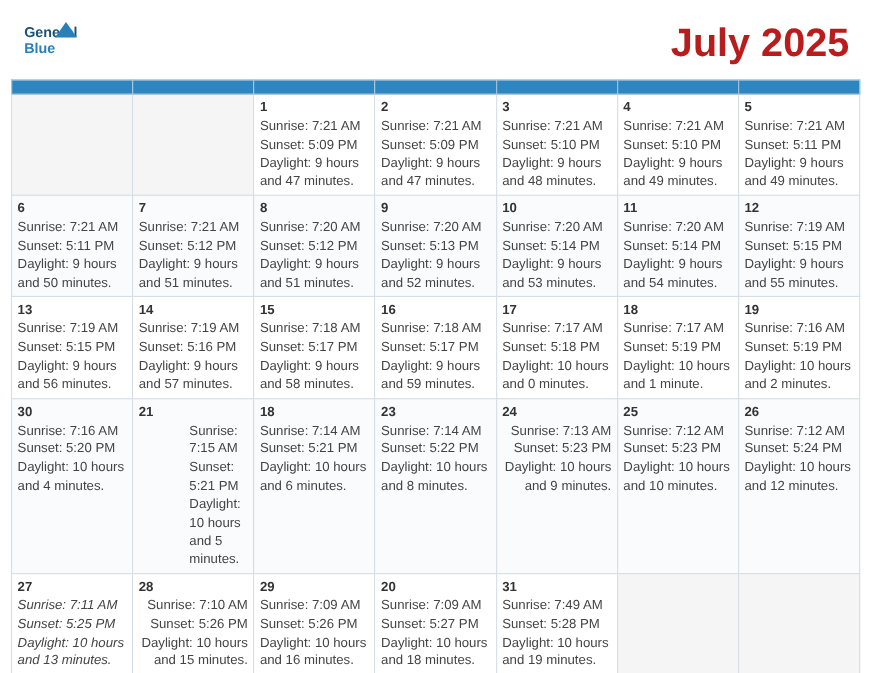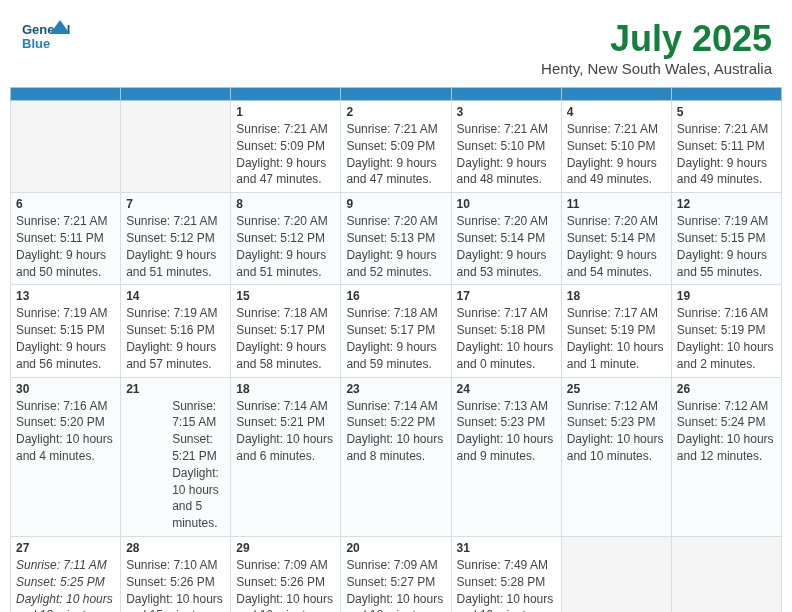--- a/index.html
+++ b/index.html
@@ -22,21 +22,21 @@
       font-size: 18px;
       font-weight: bold;
       color: #1a5276;
     }
     .title-block {
       text-align: right;
     }
     .title-block h1 {
       font-size: 36px;
       font-weight: bold;
-      color: #15803d;
+      color: #b91c1c;
     }
     .title-block h2 {
       font-size: 15px;
       font-weight: normal;
       color: #444;
     }
     .calendar {
       width: 100%;
       border-collapse: collapse;
       margin-top: 6px;
@@ -84,21 +84,20 @@
 <div class="header">
   <div class="logo">
   <svg width="50" height="44" viewBox="0 0 50 44">
     <text x="2" y="16" font-size="13" fill="#1a5276" font-weight="bold" font-family="Arial">General</text>
     <text x="2" y="30" font-size="13" fill="#2980b9" font-weight="bold" font-family="Arial">Blue</text>
     <polygon points="40,2 50,16 30,16" fill="#2980b9"></polygon>
   </svg>
 </div>
   <div class="title-block">
     <h1>July 2025</h1>
-    <h2>Henty, New South Wales, Australia</h2>
   </div>
 </div>
 
 <table class="calendar">
   <thead>
     <tr>
       <th></th>
       <th></th>
       <th></th>
       <th></th>
@@ -250,21 +249,21 @@
 Daylight: 10 hours and 6 minutes.</div>
         </td>
         <td>
           <span class="day-number">23</span>
           <div class="day-info" style="white-space: pre-line;">Sunrise: 7:14 AM
 Sunset: 5:22 PM
 Daylight: 10 hours and 8 minutes.</div>
         </td>
         <td>
           <span class="day-number">24</span>
-          <div class="day-info" style="white-space: pre-line;">Sunrise: 7:13 AM
+          <div class="day-info" style="white-space: pre-line; text-align: right;">Sunrise: 7:13 AM
 Sunset: 5:23 PM
 Daylight: 10 hours and 9 minutes.</div>
         </td>
         <td>
           <span class="day-number">25</span>
           <div class="day-info" style="white-space: pre-line;">Sunrise: 7:12 AM
 Sunset: 5:23 PM
 Daylight: 10 hours and 10 minutes.</div>
         </td>
         <td>
@@ -276,21 +275,21 @@
       </tr>
       <tr>
         <td>
           <span class="day-number">27</span>
           <div class="day-info" style="white-space: pre-line; font-style: italic;">Sunrise: 7:11 AM
 Sunset: 5:25 PM
 Daylight: 10 hours and 13 minutes.</div>
         </td>
         <td>
           <span class="day-number">28</span>
-          <div class="day-info" style="white-space: pre-line;">Sunrise: 7:10 AM
+          <div class="day-info" style="white-space: pre-line; text-align: right;">Sunrise: 7:10 AM
 Sunset: 5:26 PM
 Daylight: 10 hours and 15 minutes.</div>
         </td>
         <td>
           <span class="day-number">29</span>
           <div class="day-info" style="white-space: pre-line;">Sunrise: 7:09 AM
 Sunset: 5:26 PM
 Daylight: 10 hours and 16 minutes.</div>
         </td>
         <td>

